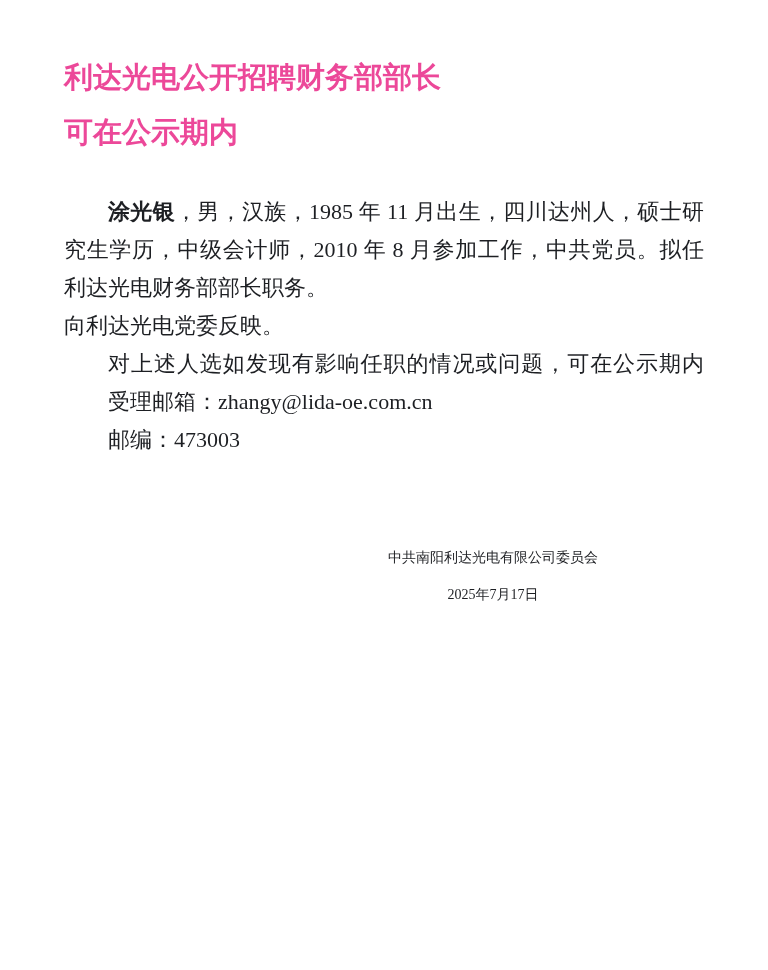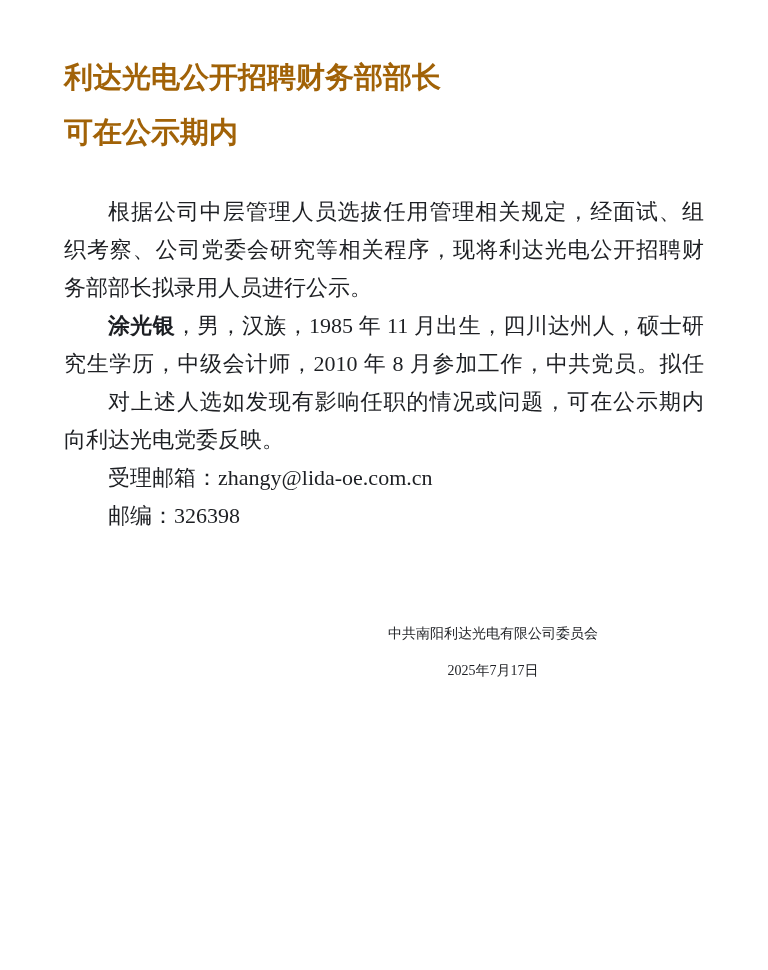--- a/index.html
+++ b/index.html
@@ -16,21 +16,21 @@
     width: 768px;
     height: 970px;
     padding: 50px 64px 0 64px;
   }
   .doc-title {
     margin: 0;
     text-align: center;
     font-size: 29px;
     font-weight: bold;
     line-height: 55px;
-    color: #a16207;
+    color: #ec4899;
     letter-spacing: 0;
   }
   .doc-body {
     margin-top: 33px;
     font-size: 22px;
   }
   .para { margin: 0; padding: 0; }
   .ln {
     display: block;
     line-height: 38px;
@@ -57,46 +57,42 @@
 
 <div class="page">
 
   <h1 class="doc-title">
     <span class="ln" style="line-height:55px">利达光电公开招聘财务部部长</span>
     <span class="ln" style="line-height:55px">可在公示期内</span>
   </h1>
 
   <div class="doc-body">
 
-    <p class="para">
-      <span class="ln first j">根据公司中层管理人员选拔任用管理相关规定，经面试、组</span>
-      <span class="ln j">织考察、公司党委会研究等相关程序，现将利达光电公开招聘财</span>
-      <span class="ln">务部部长拟录用人员进行公示。</span>
-    </p>
 
     <p class="para">
       <span class="ln first j"><span class="name">涂光银</span><span>，男，汉族，1985 年 11 月出生，四川达州人，硕士研</span></span>
       <span class="ln j">究生学历，中级会计师，2010 年 8 月参加工作，中共党员。拟任</span>
+      <span class="ln">利达光电财务部部长职务。</span>
     </p>
 
     <p class="para">
+      <span class="ln">向利达光电党委反映。</span>
       <span class="ln first j">对上述人选如发现有影响任职的情况或问题，可在公示期内</span>
-      <span class="ln">向利达光电党委反映。</span>
     </p>
 
 
 
 
     <p class="para">
       <span class="ln first">受理邮箱：zhangy@lida-oe.com.cn</span>
     </p>
 
 
     <p class="para">
-      <span class="ln first">邮编：326398</span>
+      <span class="ln first">邮编：473003</span>
     </p>
 
   </div>
 
   <div class="sig-block">
     <span class="ln">中共南阳利达光电有限公司委员会</span>
     <span class="ln">2025年7月17日</span>
   </div>
 
 </div>

